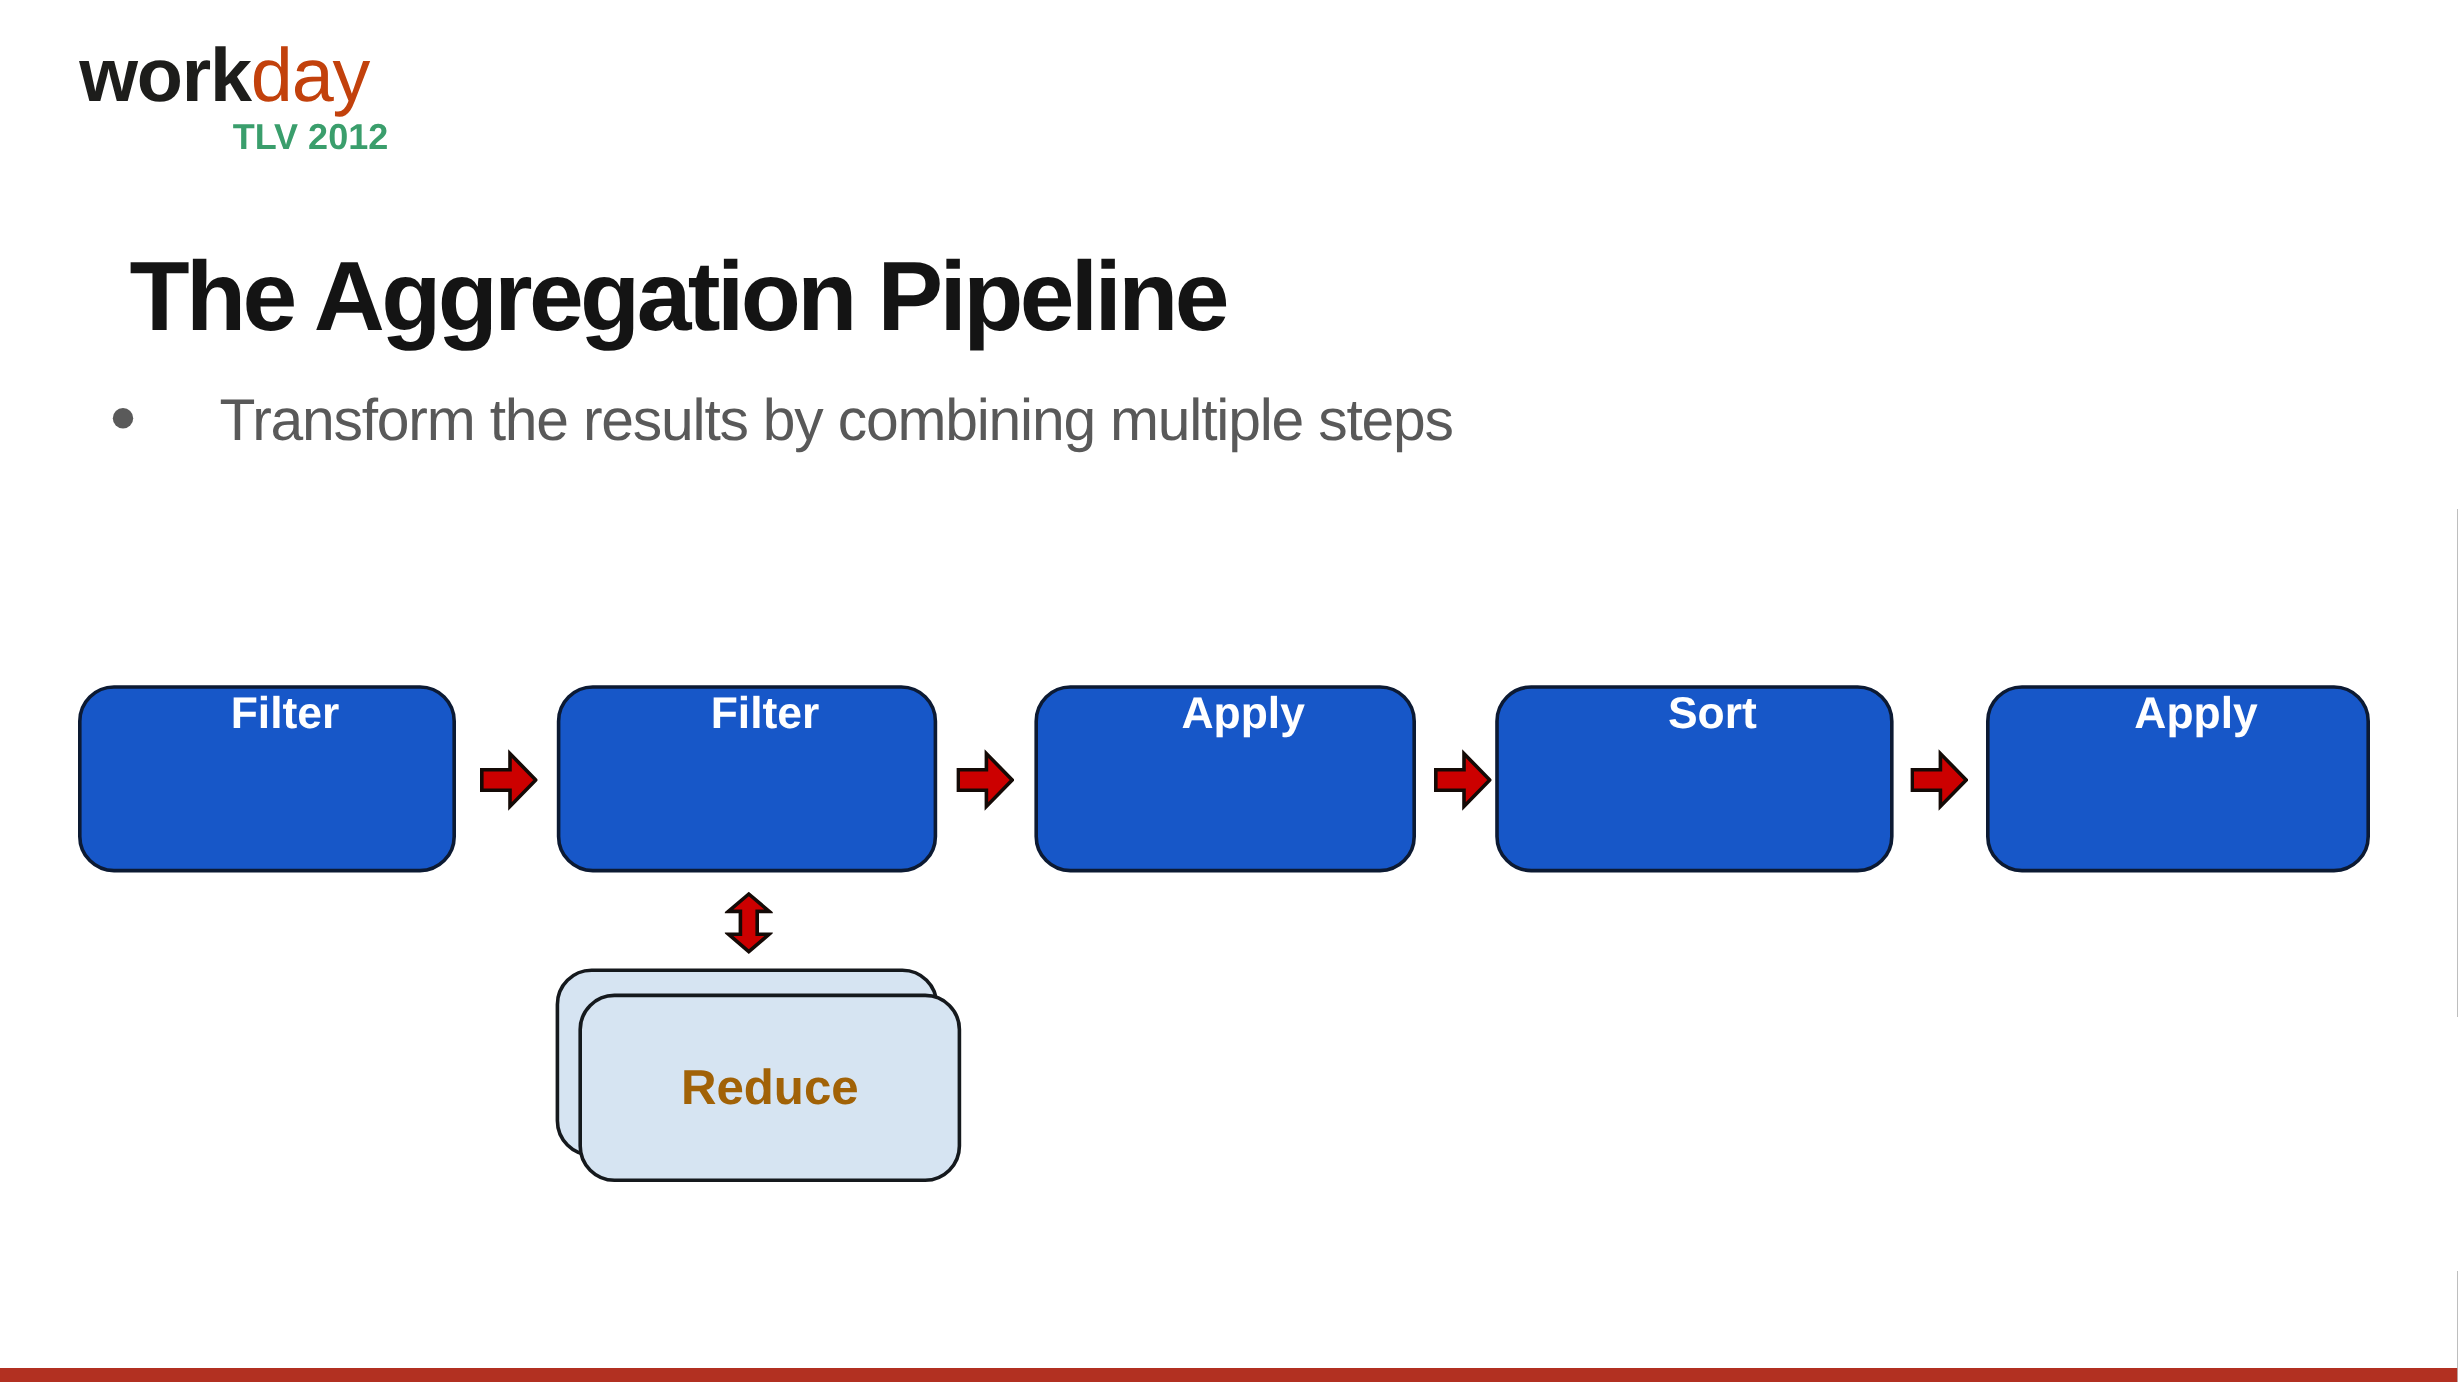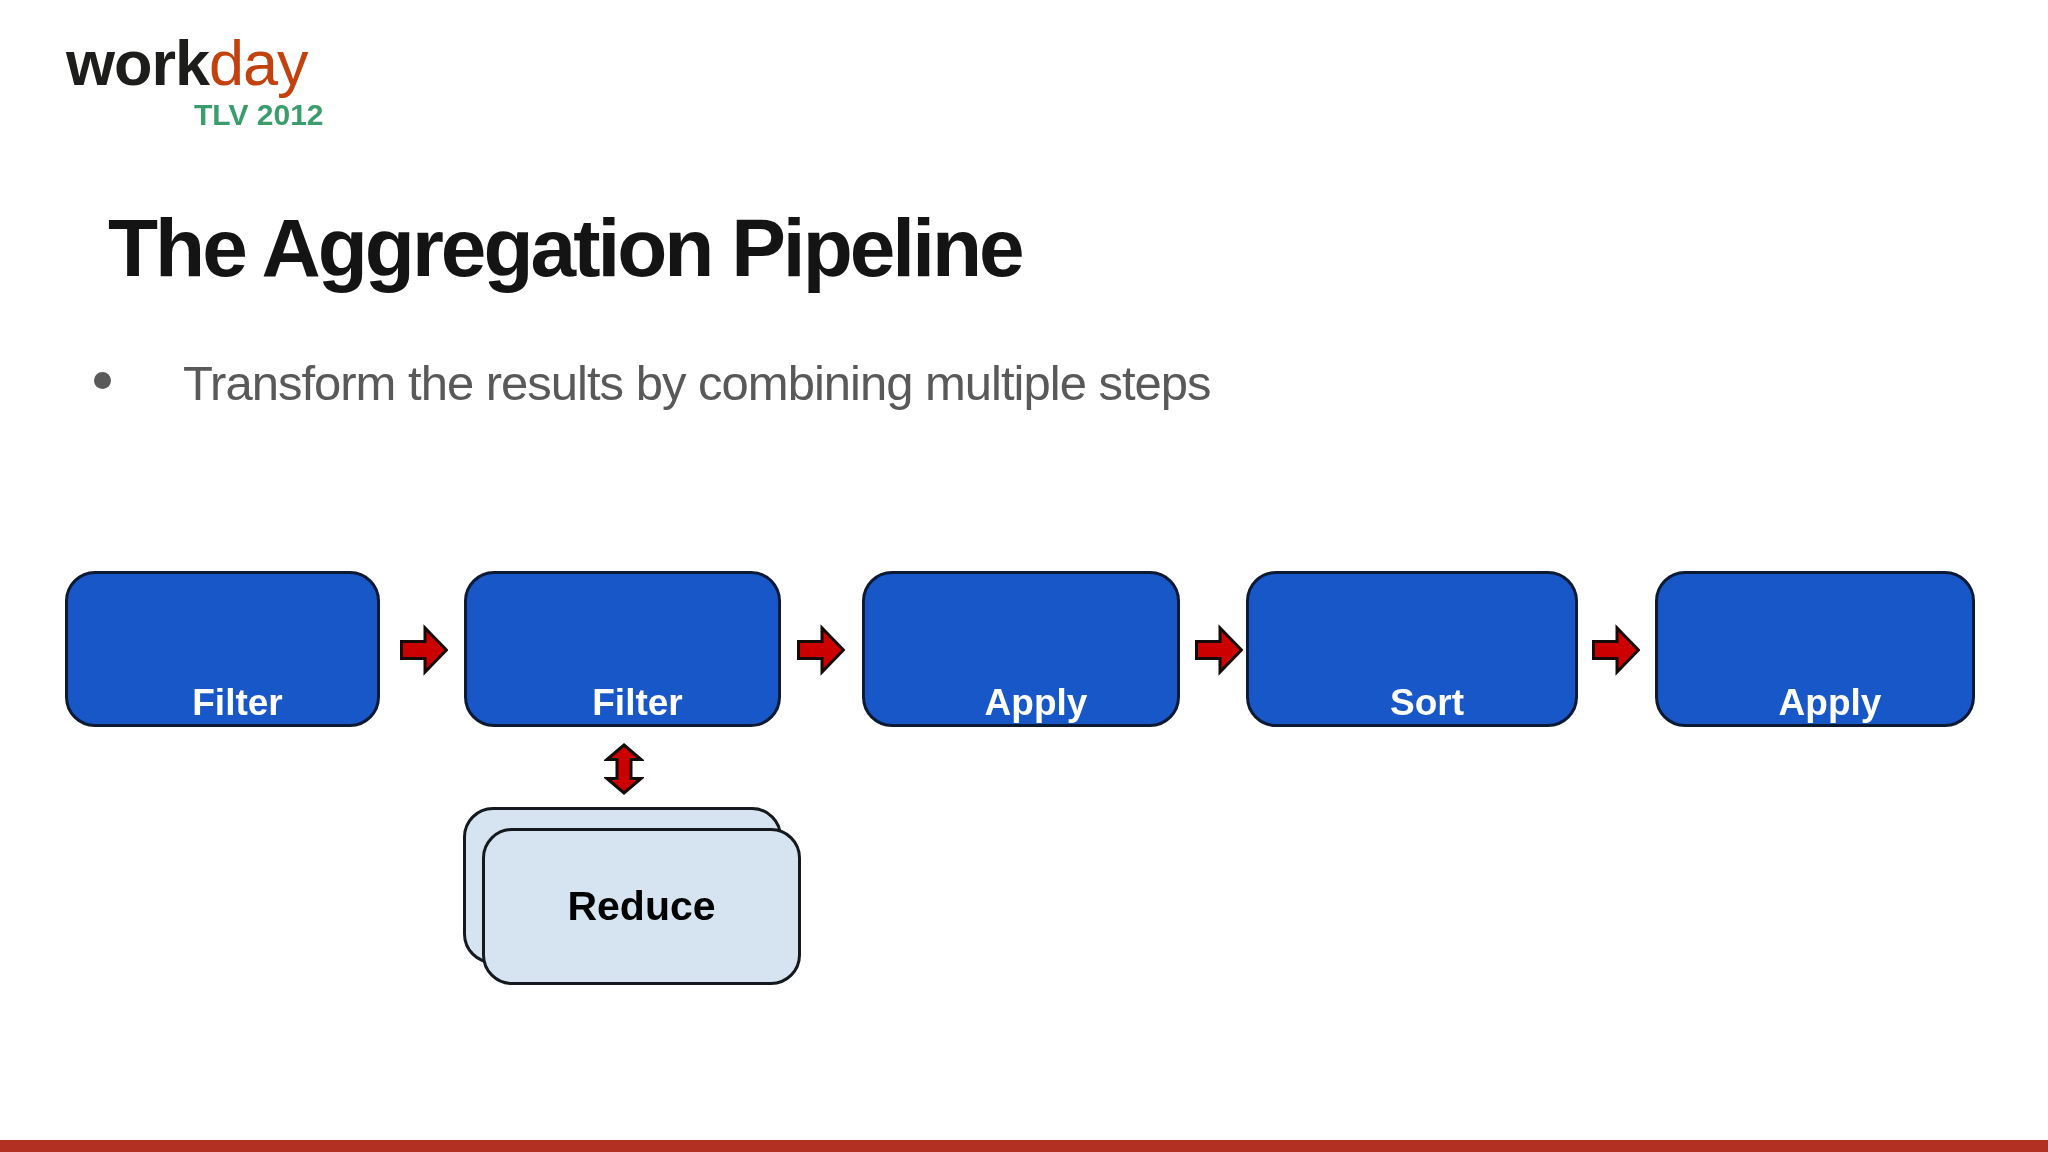--- a/index.html
+++ b/index.html
@@ -23,36 +23,36 @@
 
   
   .title{
     position:absolute;left:88px;top:146px;
     font-size:82px;font-weight:700;color:#141414;
     letter-spacing:-3px;white-space:nowrap;margin-left:20px;
   }
 
   
   .bullets{position:absolute;left:88px;top:318px;}
-  .bullet-row{display:flex;align-items:flex-start;height:72px;margin-top:32px;}
+  .bullet-row{display:flex;align-items:flex-start;height:72px;}
   .bullet-dot{
     flex:0 0 auto;width:17px;height:17px;border-radius:50%;
     background:#5a5a5a;margin:22px 72px 0 6px;
   }
   .bullet-text{
     font-size:49px;line-height:66px;color:#595959;letter-spacing:-1px;white-space:nowrap;
   }
 
   
   .pbox{
     position:absolute;top:571px;height:156px;
     background:#1757c8;
     border:3px solid #0c1a33;border-radius:30px;
     box-sizing:border-box;
-    display:flex;align-items:flex-end;justify-content:center;padding-left:30px;
+    display:flex;align-items:flex-start;justify-content:center;padding-left:30px;
   }
   .pbox-label{color:#ffffff;font-weight:700;font-size:37px;letter-spacing:0px;}
   .pbox.b1{left:65px;width:315px;}
   .pbox.b2{left:464px;width:317px;}
   .pbox.b3{left:862px;width:318px;}
   .pbox.b4{left:1246px;width:332px;}
   .pbox.b5{left:1655px;width:320px;}
 
   .flow-arrow{position:absolute;top:624px;width:48px;height:52px;}
   .flow-arrow.a1{left:400px;}
@@ -66,21 +66,21 @@
   .reduce-box{
     position:absolute;width:319px;height:157px;
     background:#d6e4f2;border:3px solid #15191d;border-radius:30px;
     box-sizing:border-box;
   }
   .reduce-back{left:463px;top:807px;}
   .reduce-front{
     left:482px;top:828px;
     display:flex;align-items:center;justify-content:center;
   }
-  .reduce-label{color:#000000;font-weight:700;font-size:41px;}
+  .reduce-label{color:#a16207;font-weight:700;font-size:41px;}
 
   
   .footer-bar{
     position:absolute;left:0;bottom:0;width:100%;height:12px;
     background:#b23021;
   }
 </style>
 </head>
 <body>
 

